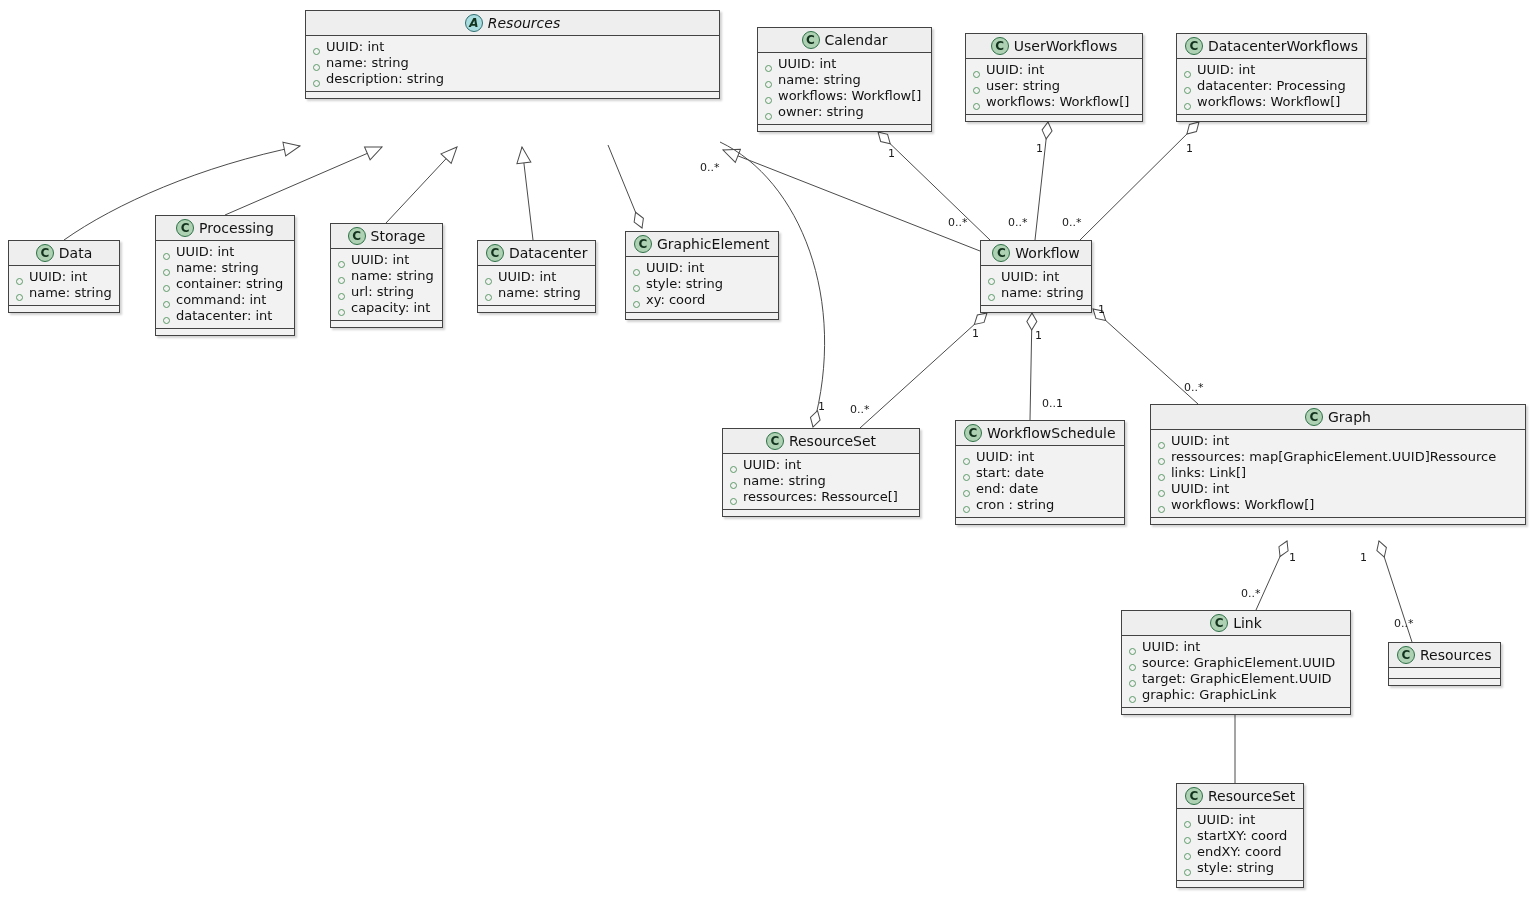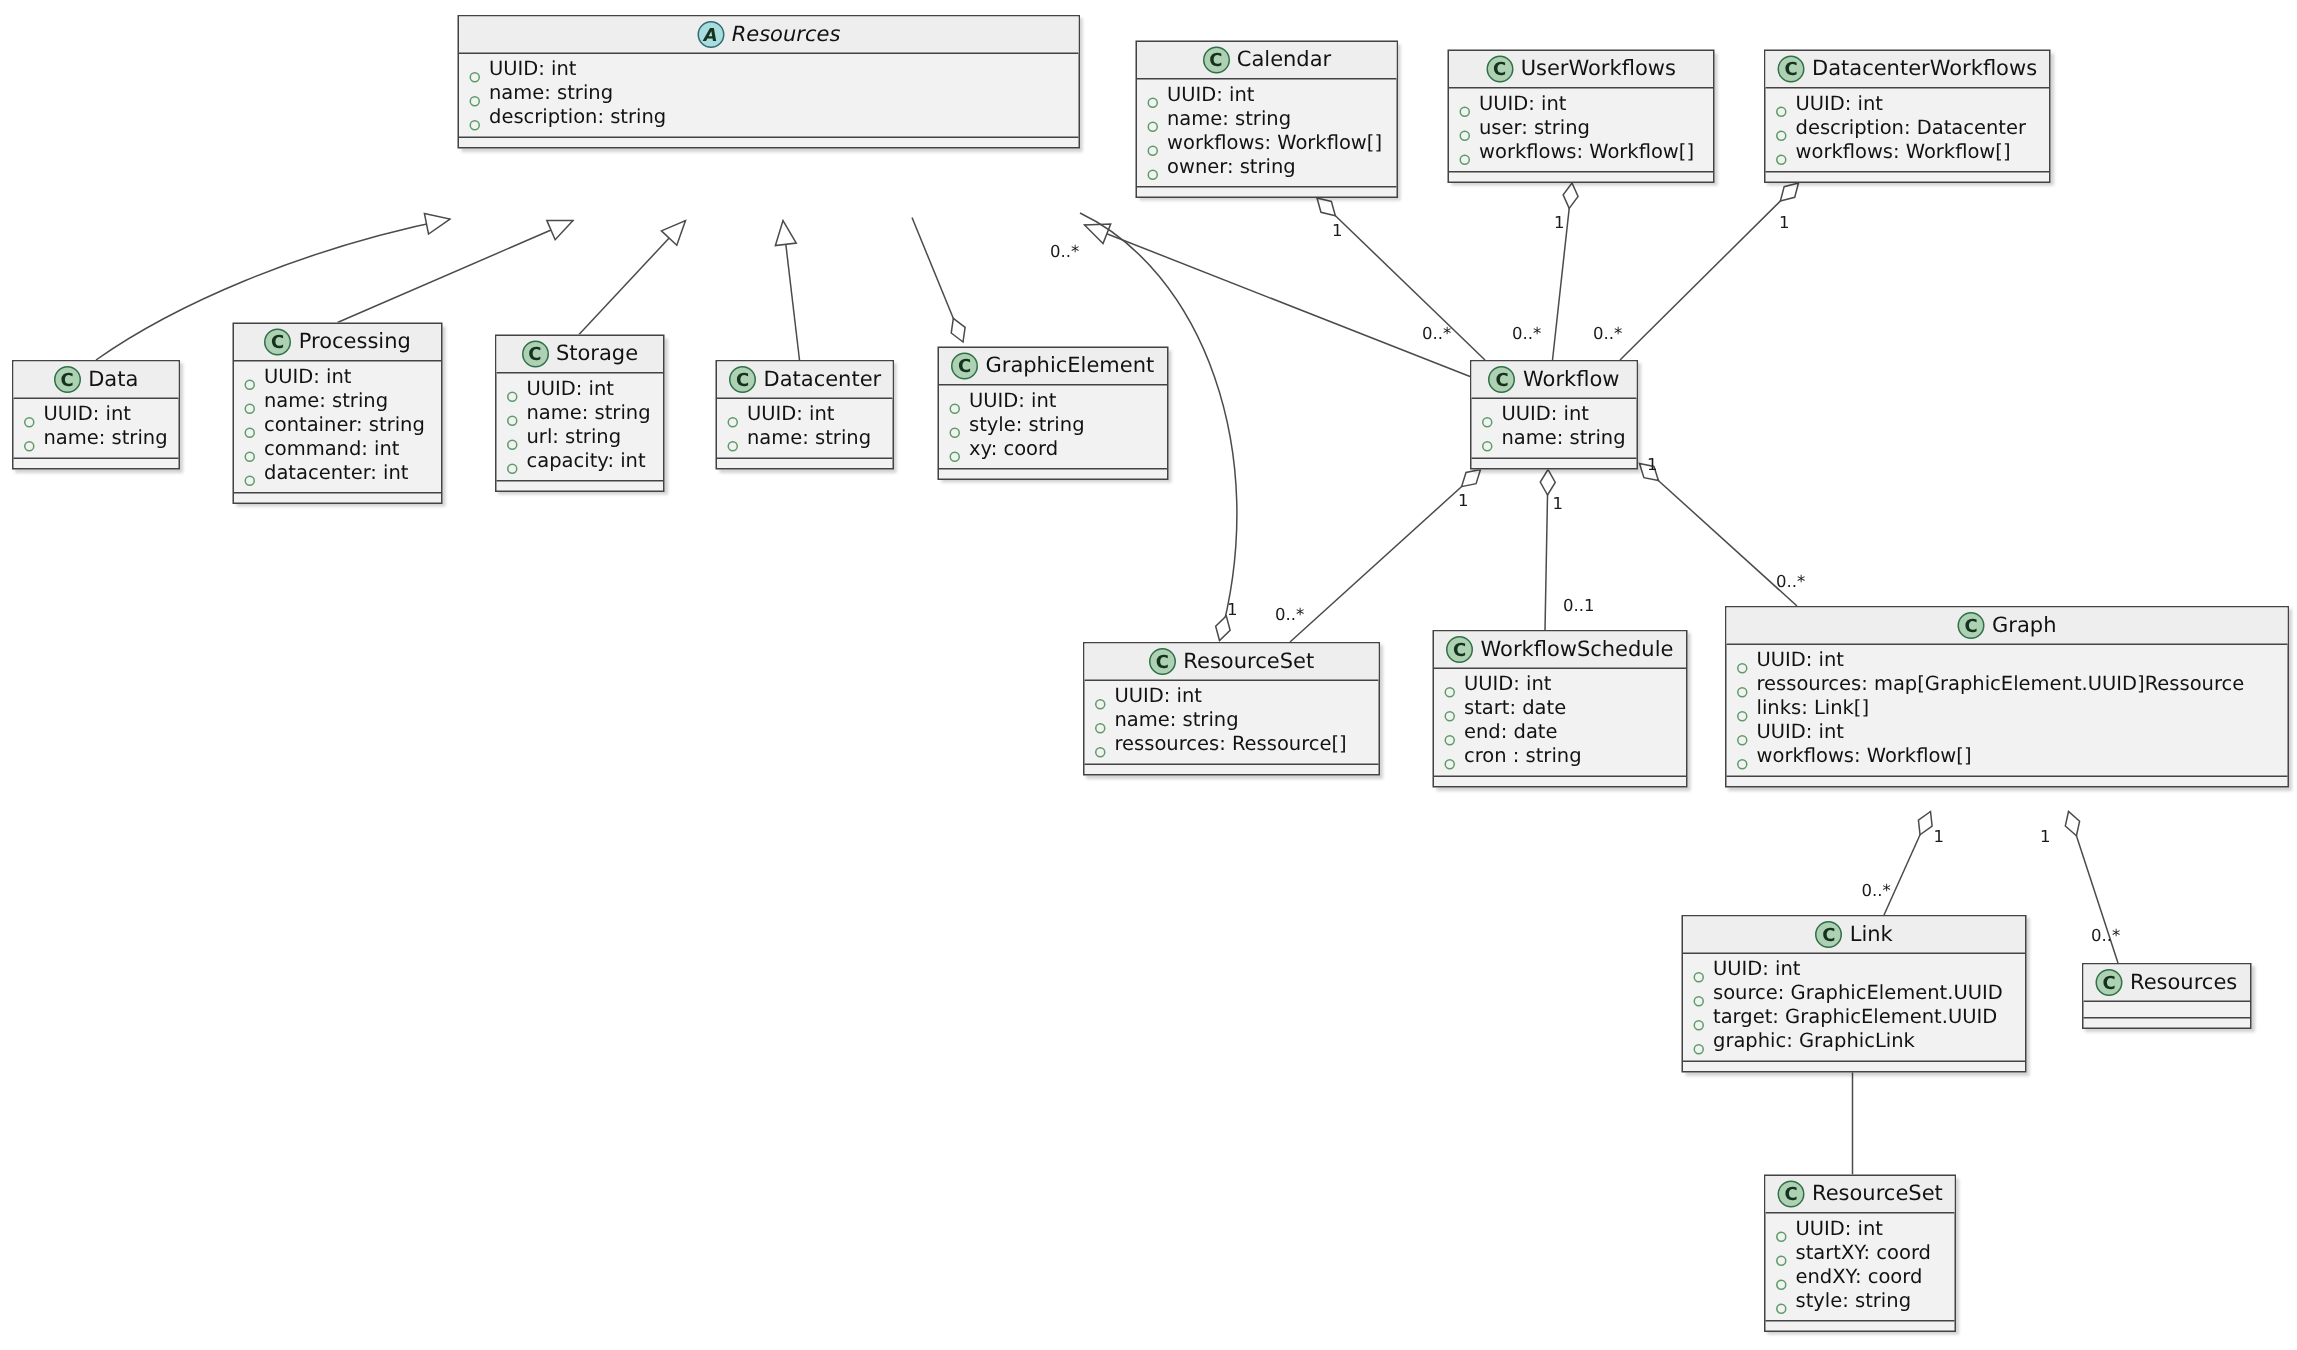--- a/index.html
+++ b/index.html
@@ -144,21 +144,21 @@
       <span class="stereo">C</span>
       <span class="cname">DatacenterWorkflows</span>
     </div>
     <ul class="attrs">
         <li>
           <span class="dot"></span>
           <span>UUID: int</span>
         </li>
         <li>
           <span class="dot"></span>
-          <span>description: Datacenter</span>
+          <span>datacenter: Processing</span>
         </li>
         <li>
           <span class="dot"></span>
           <span>workflows: Workflow[]</span>
         </li>
       </ul>
     <div class="methods"></div>
   </div>
     <div class="uml-class" style="left: 8px; top: 240px; min-width: 112px;">
     <div class="uml-header">

